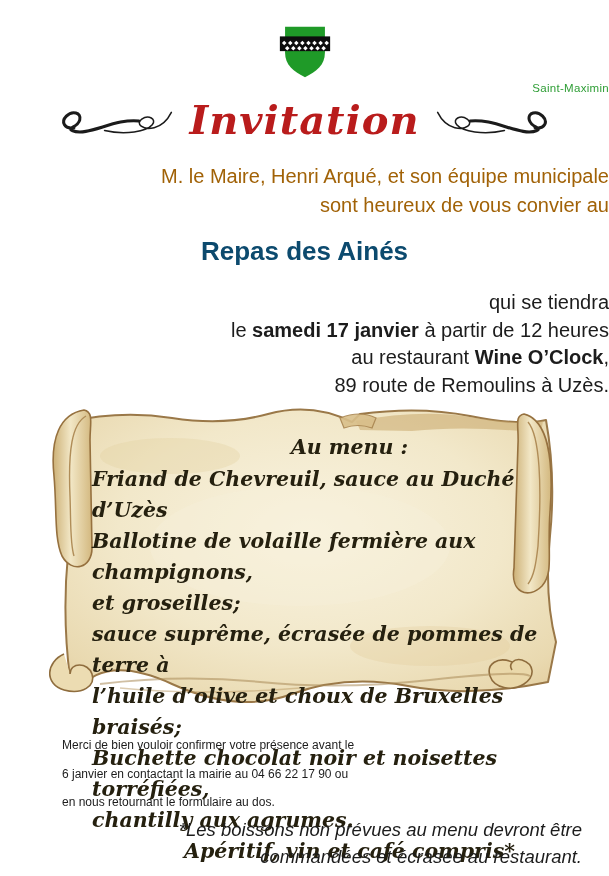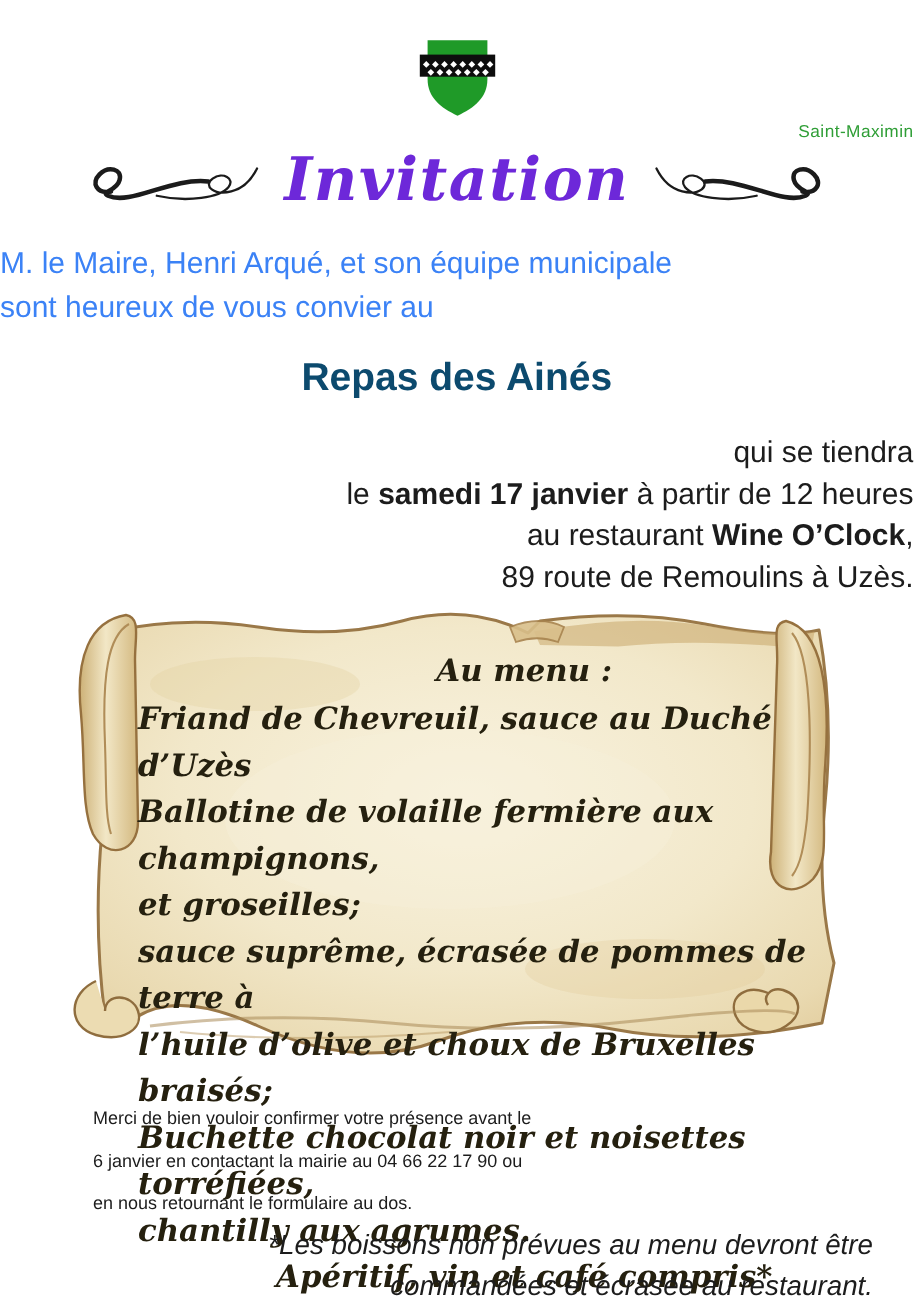--- a/index.html
+++ b/index.html
@@ -11,24 +11,24 @@
   
   .logo-block{top:24px;left:0;width:100%;text-align:right;}
   .logo-block svg{display:block;margin:0 auto;}
   .logo-label{font-size:11.5px;color:#2f9e36;letter-spacing:.3px;margin-top:2px;}
   
   .title-row{top:94px;left:0;width:100%;height:52px;display:flex;align-items:center;justify-content:center;gap:14px;}
   .flourish{flex:0 0 auto;}
   .flourish.right{transform:scaleX(-1);}
   .invitation-word{
     font-family:"DejaVu Serif",serif;font-style:italic;font-weight:bold;
-    font-size:40px;color:#6d28d9;letter-spacing:1px;line-height:1;
+    font-size:40px;color:#b91c1c;letter-spacing:1px;line-height:1;
   }
   
-  .intro{top:162px;left:0;width:100%;text-align:left;font-size:20px;line-height:29px;color:#3b82f6;}
+  .intro{top:162px;left:0;width:100%;text-align:right;font-size:20px;line-height:29px;color:#a16207;}
   
   .event-title{top:236px;left:0;width:100%;text-align:center;font-size:26px;font-weight:bold;color:#0c4a6e;}
   
   .details{top:289px;left:0;width:100%;text-align:right;font-size:20px;line-height:27.5px;color:#1c1c1c;}
   .details b{font-weight:bold;}
   
   .parchment{top:396px;left:0;width:609px;height:320px;}
   .parchment .bg{position:absolute;top:0;left:0;}
   .menu-text{
     position:absolute;top:36px;left:92px;right:46px;

